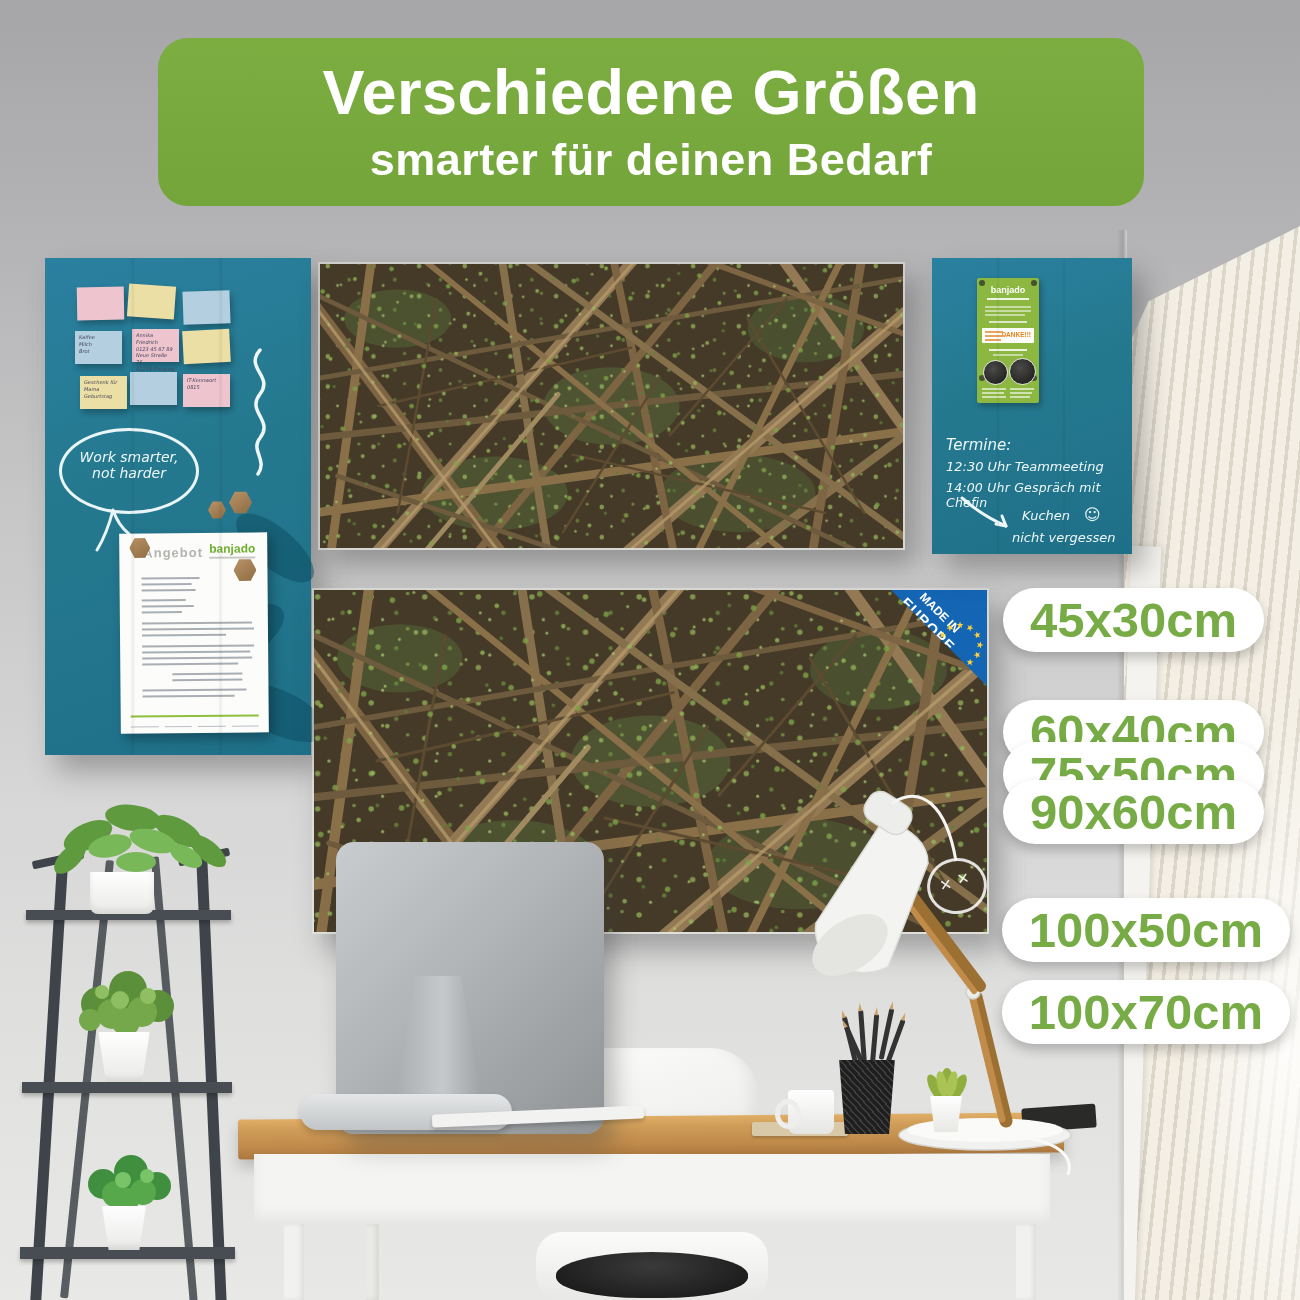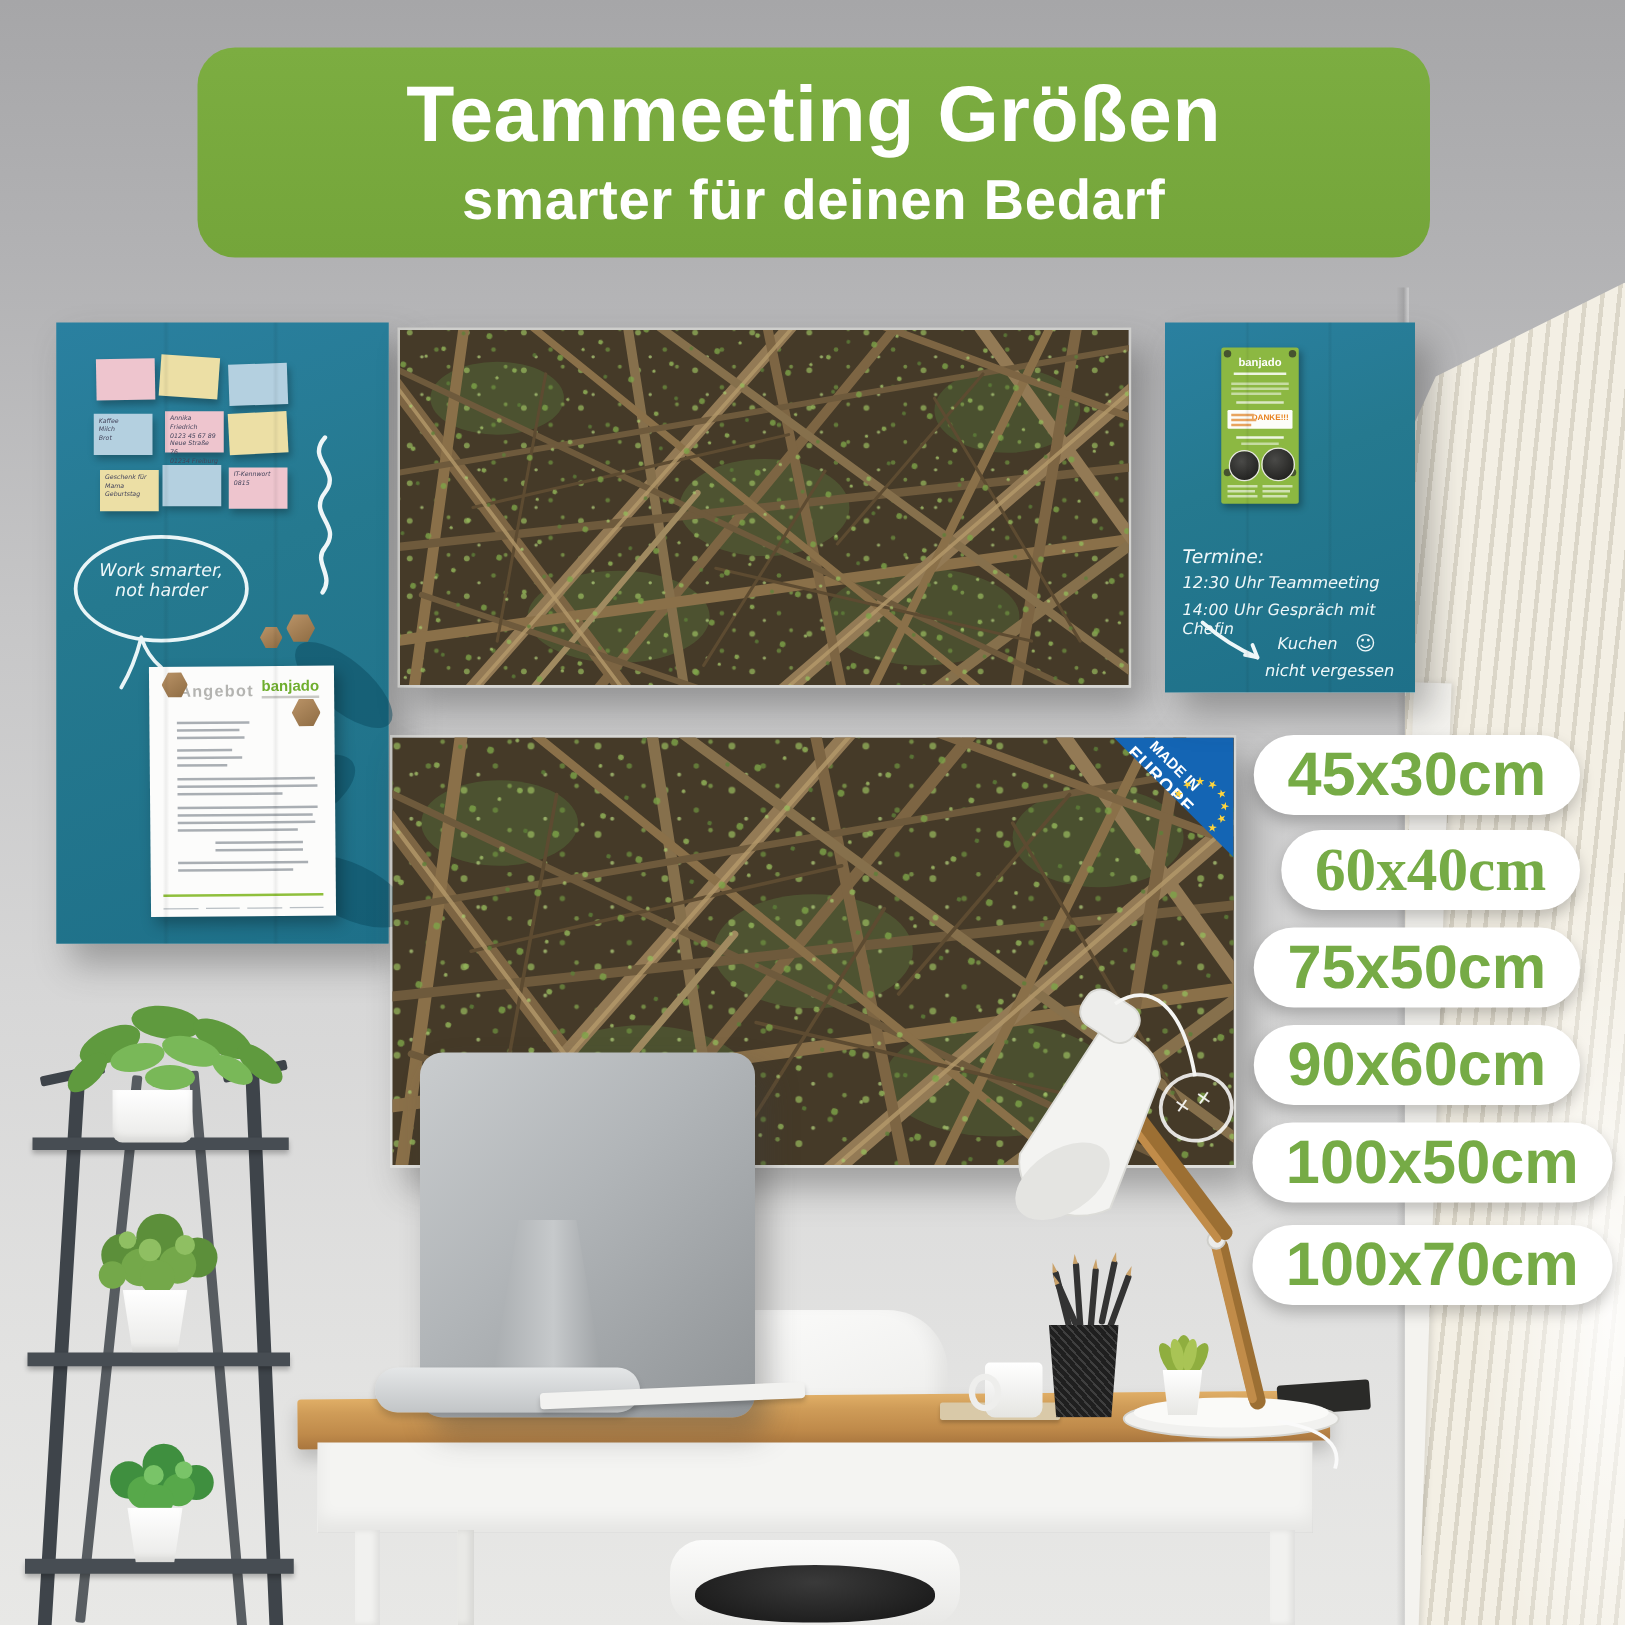--- a/index.html
+++ b/index.html
@@ -200,21 +200,21 @@
 <div id="stage">
 
   <div class="abs" id="wall-corner"></div>
   <div class="abs" id="window">
     <div id="blinds"></div>
     <div id="window-frame"></div>
     <div id="window-glow"></div>
   </div>
 
   <div class="abs" id="banner">
-    <div class="t1">Teammeeting Größen</div>
+    <div class="t1">Verschiedene Größen</div>
     <div class="t2">smarter für deinen Bedarf</div>
   </div>
 
   <div class="abs" id="chair-back"></div>
 
   <div class="abs" id="shelf">
     <div class="rail" style="left:10px;top:45px;width:11px;height:450px;transform:rotate(3.5deg);transform-origin:bottom;"></div>
     <div class="rail" style="left:196px;top:42px;width:11px;height:458px;transform:rotate(-2.5deg);transform-origin:bottom;"></div>
     <div class="rail" style="left:40px;top:48px;width:8px;height:440px;transform:rotate(6deg);transform-origin:bottom;opacity:.85;"></div>
     <div class="rail" style="left:170px;top:45px;width:8px;height:450px;transform:rotate(-5deg);transform-origin:bottom;opacity:.85;"></div>
@@ -485,19 +485,19 @@
       </g>
   </svg>
   <div class="abs" id="succ-pot" style="z-index:6;"></div>
   <div class="abs" id="keyboard"></div>
 
   <div class="abs" id="chair-seat">
     <div id="cushion"></div>
   </div>
 
   <div class="pill" style="top:588px;right:36px;">45x30cm</div>
-  <div class="pill" style="top:664px;right:36px;font-family:Liberation Serif, serif;">60x40cm</div>
+  <div class="pill" style="top:700px;right:36px;">60x40cm</div>
   <div class="pill" style="top:742px;right:36px;">75x50cm</div>
-  <div class="pill" style="top:820px;right:36px;text-align:center;">90x60cm</div>
+  <div class="pill" style="top:780px;right:36px;text-align:center;">90x60cm</div>
   <div class="pill" style="top:898px;right:10px;">100x50cm</div>
   <div class="pill" style="top:980px;right:10px;">100x70cm</div>
 
 </div>
 
 </body></html>

